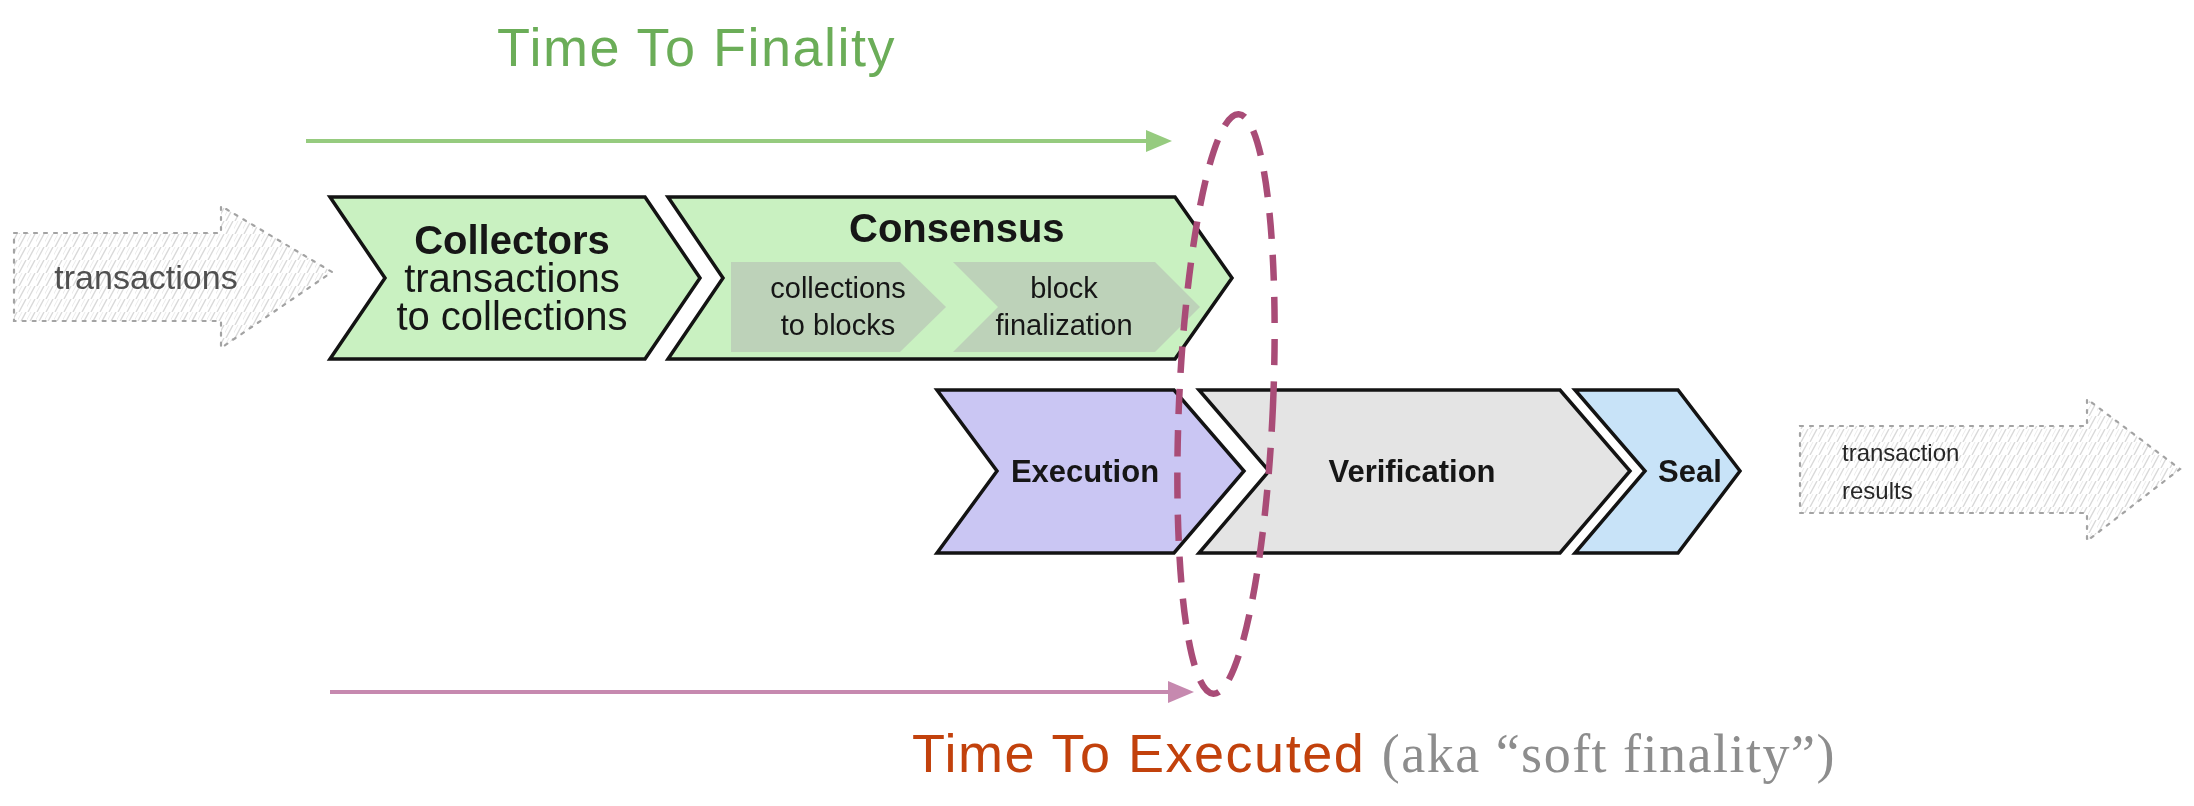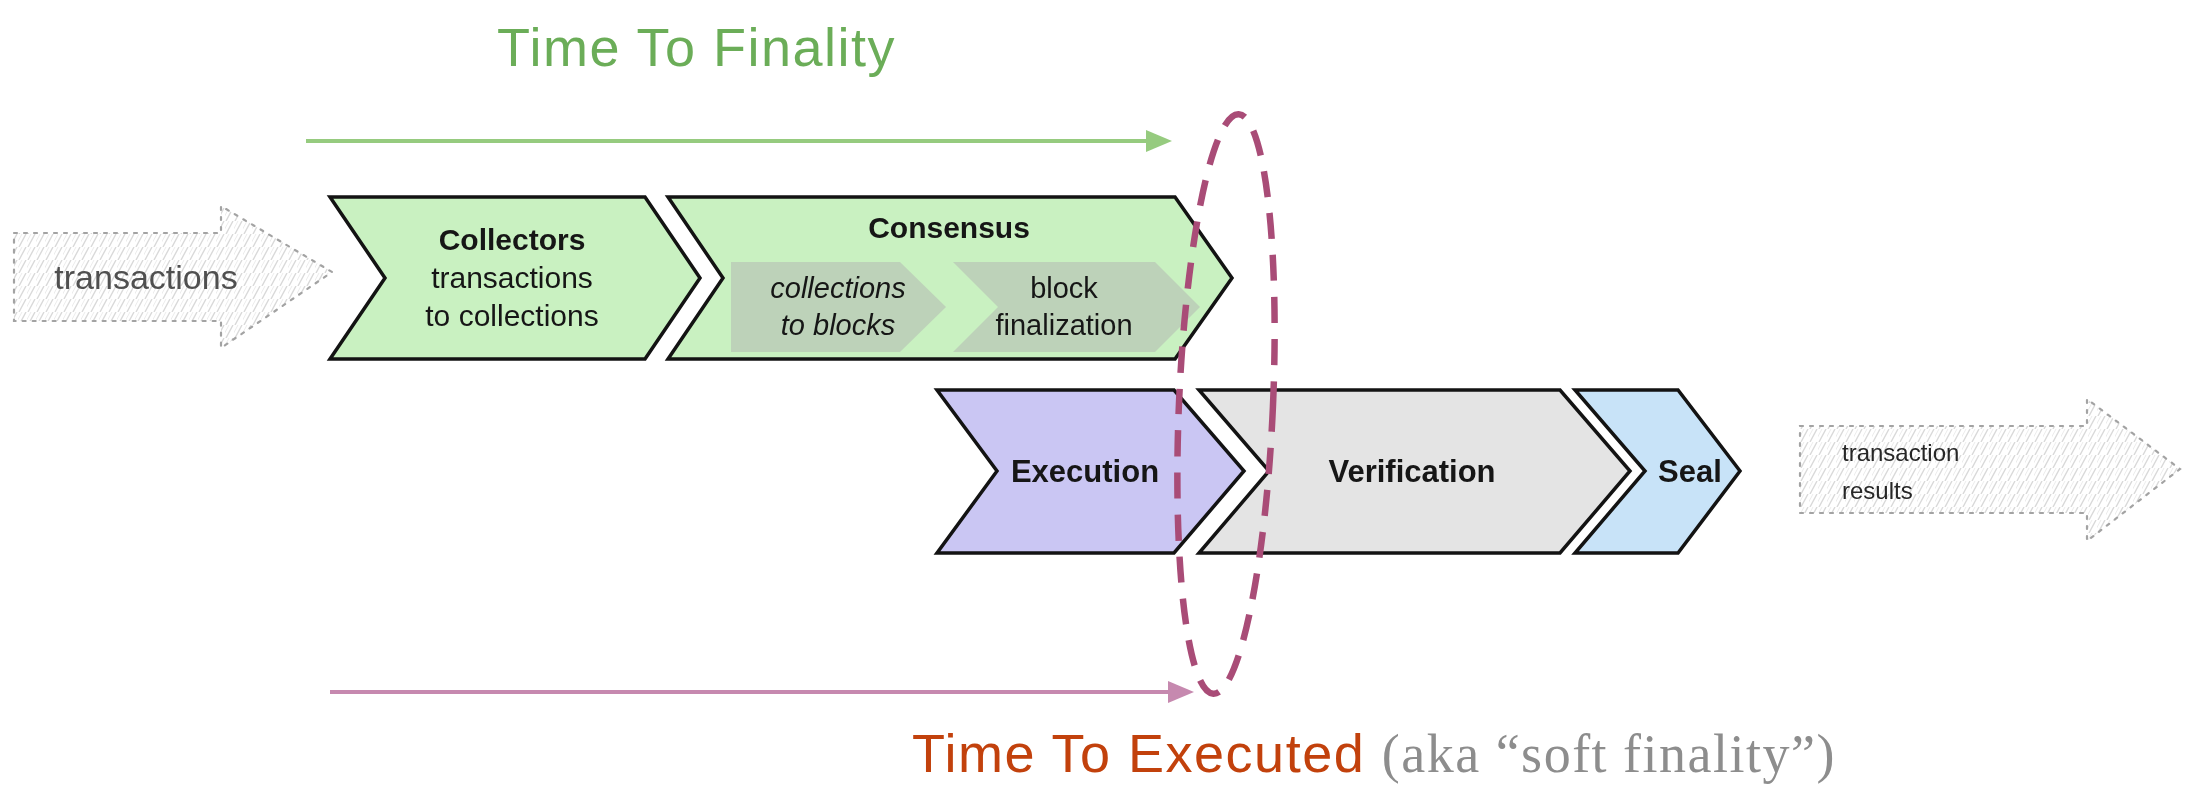--- a/index.html
+++ b/index.html
@@ -29,21 +29,21 @@
   }
   .big-caption {
     font-size: 54px;
     letter-spacing: 1.5px;
     line-height: 70px;
     font-weight: 400;
   }
   .title-green { color: #6bad58; }
   .caption-pink { color: #c2410c; }
   .caption-gray { color: #8d8d8d; font-weight: 400; font-family: Liberation Serif, serif; }
-  .stage-text { font-size: 30px; line-height: 38px; }
+  .stage-text { font-size: 40px; line-height: 38px; }
   .stage-title { font-weight: 700; }
   .stage-big { font-size: 31px; font-weight: 700; line-height: 38px; }
   .sub-text { font-size: 29px; line-height: 37px; }
   .sketch-label { font-size: 34px; line-height: 38px; color: #4f4f4f; }
   .sketch-label-dark { font-size: 24px; line-height: 38px; color: #262626; text-align: left; }
 </style>
 </head>
 <body>
 
 <div class="canvas">
@@ -91,21 +91,21 @@
   <div class="lbl sketch-label" style="left:26px; top:258px; width:240px;">transactions</div>
 
   <div class="lbl stage-text" style="left:392px; top:221px; width:240px;">
     <div class="stage-title">Collectors</div>
     <div>transactions</div>
     <div>to collections</div>
   </div>
 
   <div class="lbl stage-text stage-title" style="left:849px; top:209px; width:200px;">Consensus</div>
 
-  <div class="lbl sub-text" style="left:738px; top:270px; width:200px;font-style:italic;">
+  <div class="lbl sub-text" style="left:738px; top:270px; width:200px;">
     <div>collections</div>
     <div>to blocks</div>
   </div>
   <div class="lbl sub-text" style="left:964px; top:270px; width:200px;">
     <div>block</div>
     <div>finalization</div>
   </div>
 
   <div class="lbl stage-big" style="left:1312px; top:453px; width:200px;">Verification</div>
   <div class="lbl stage-big" style="left:985px; top:453px; width:200px;">Execution</div>

